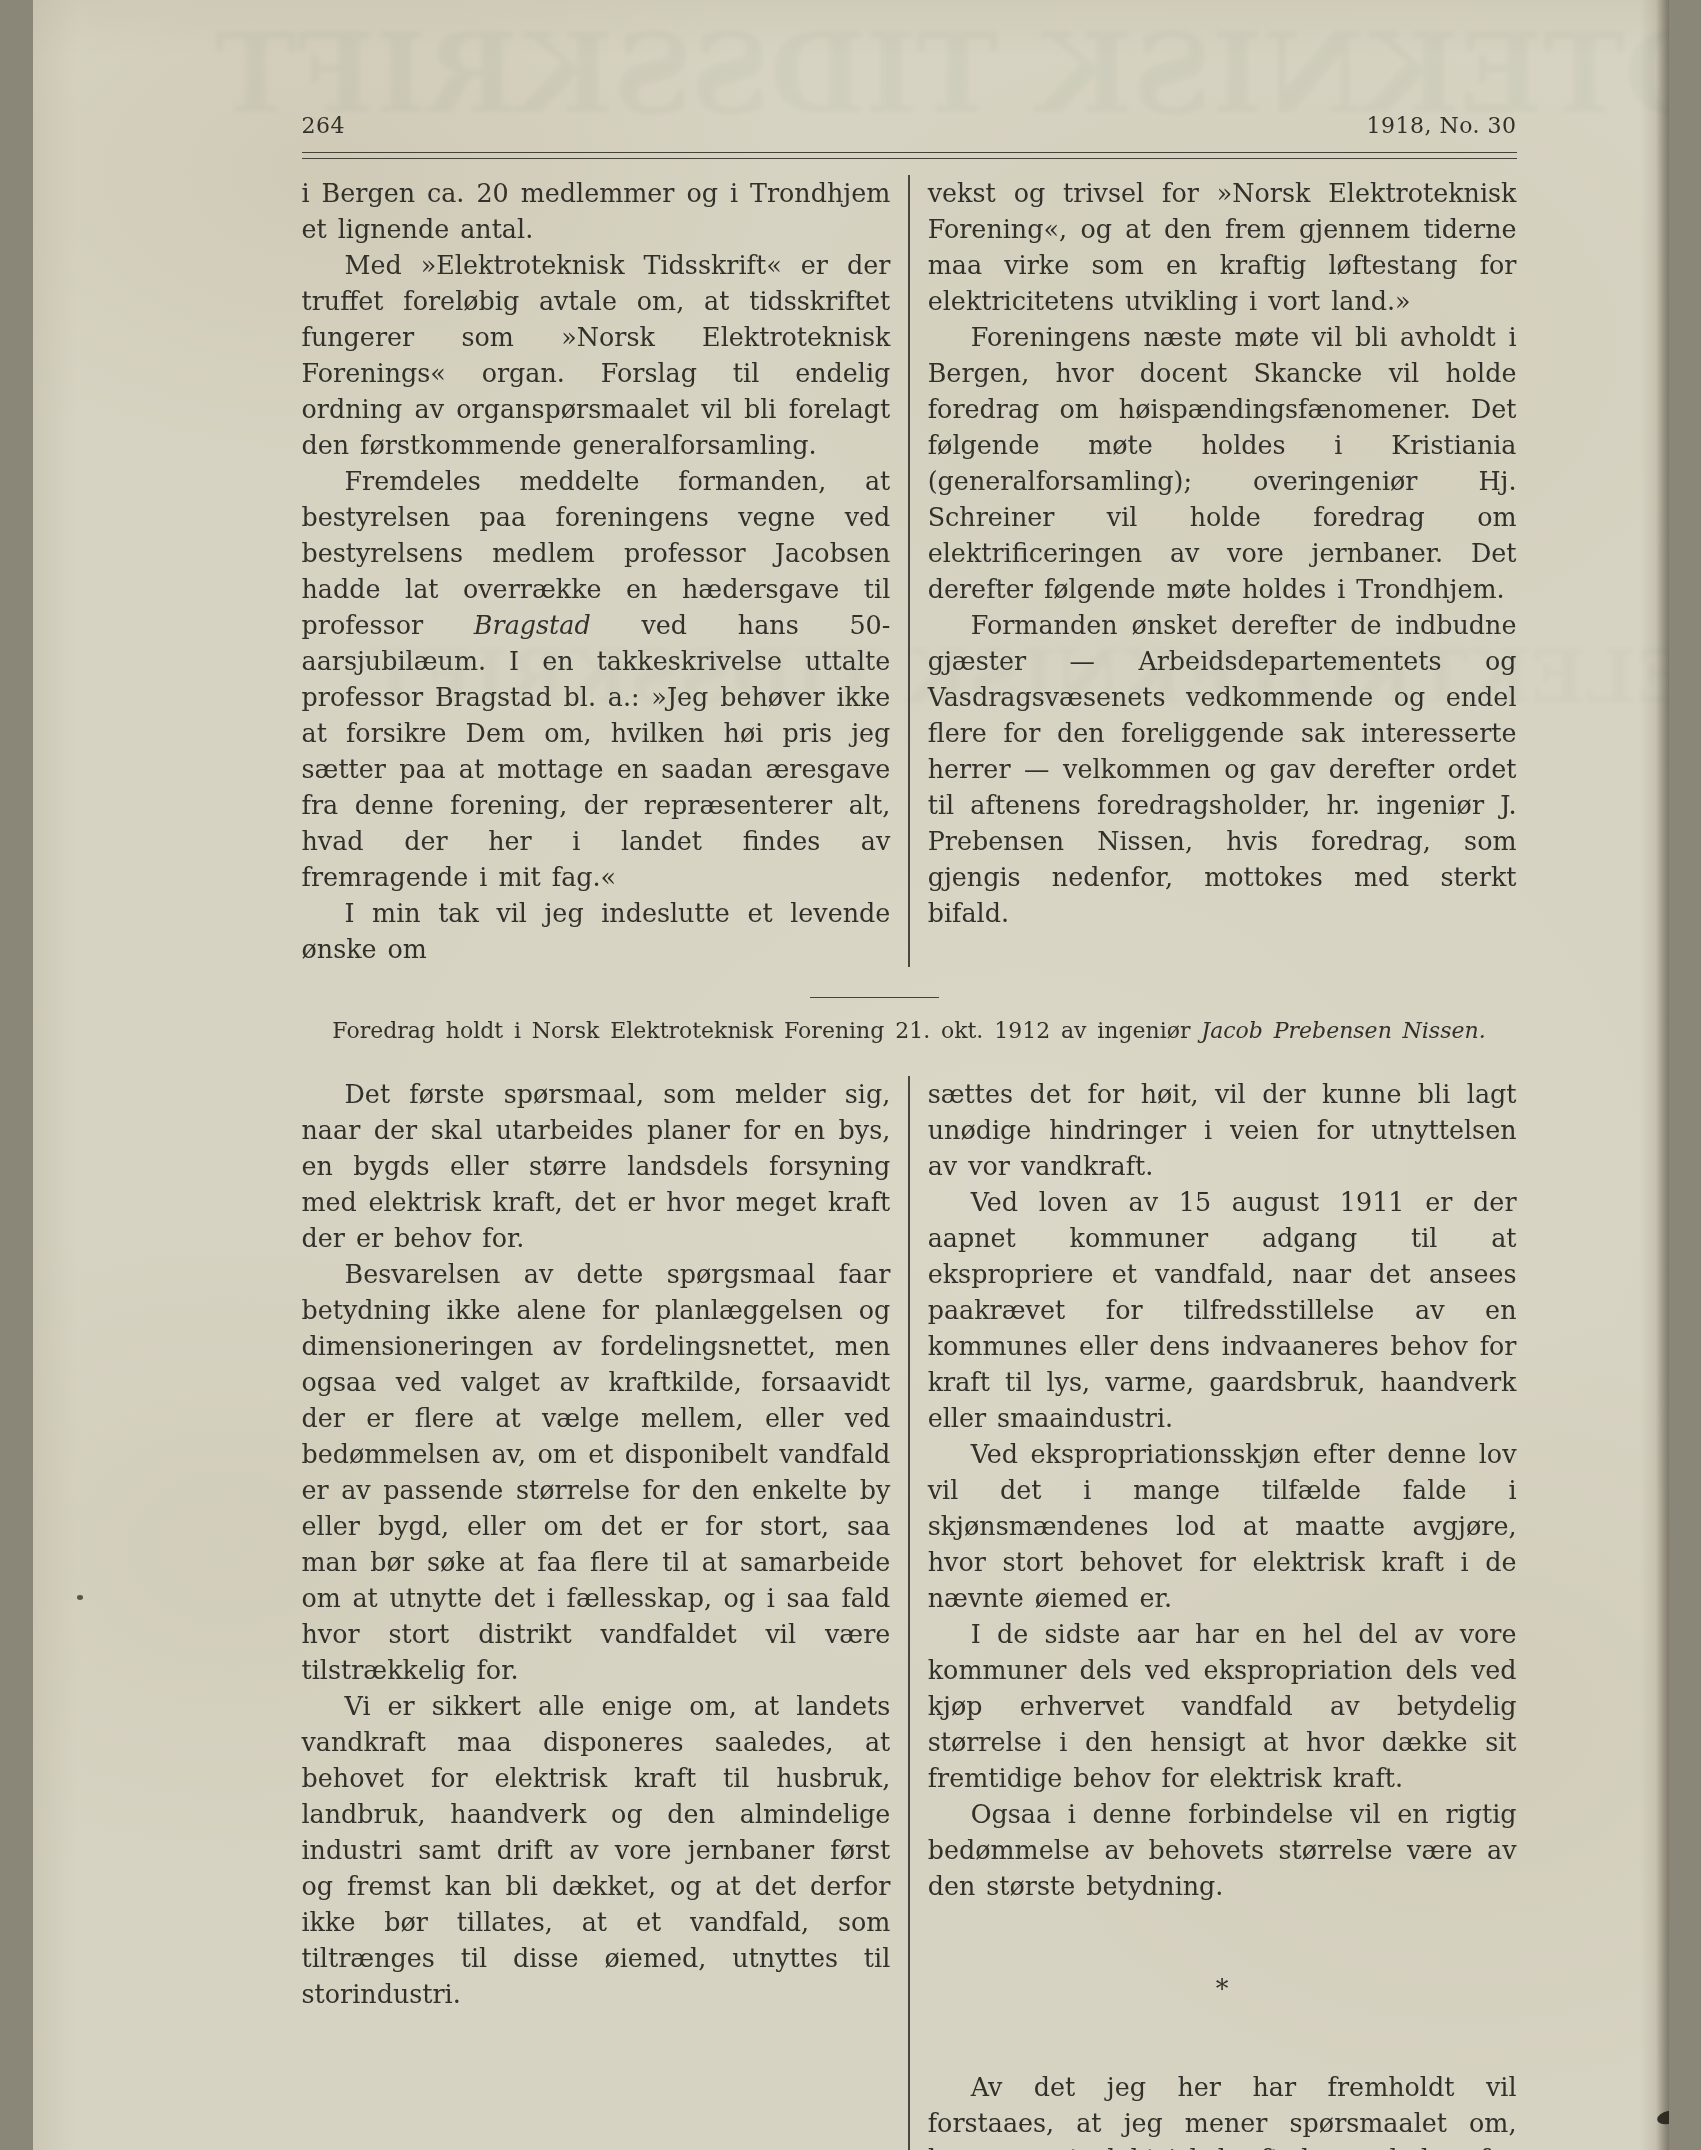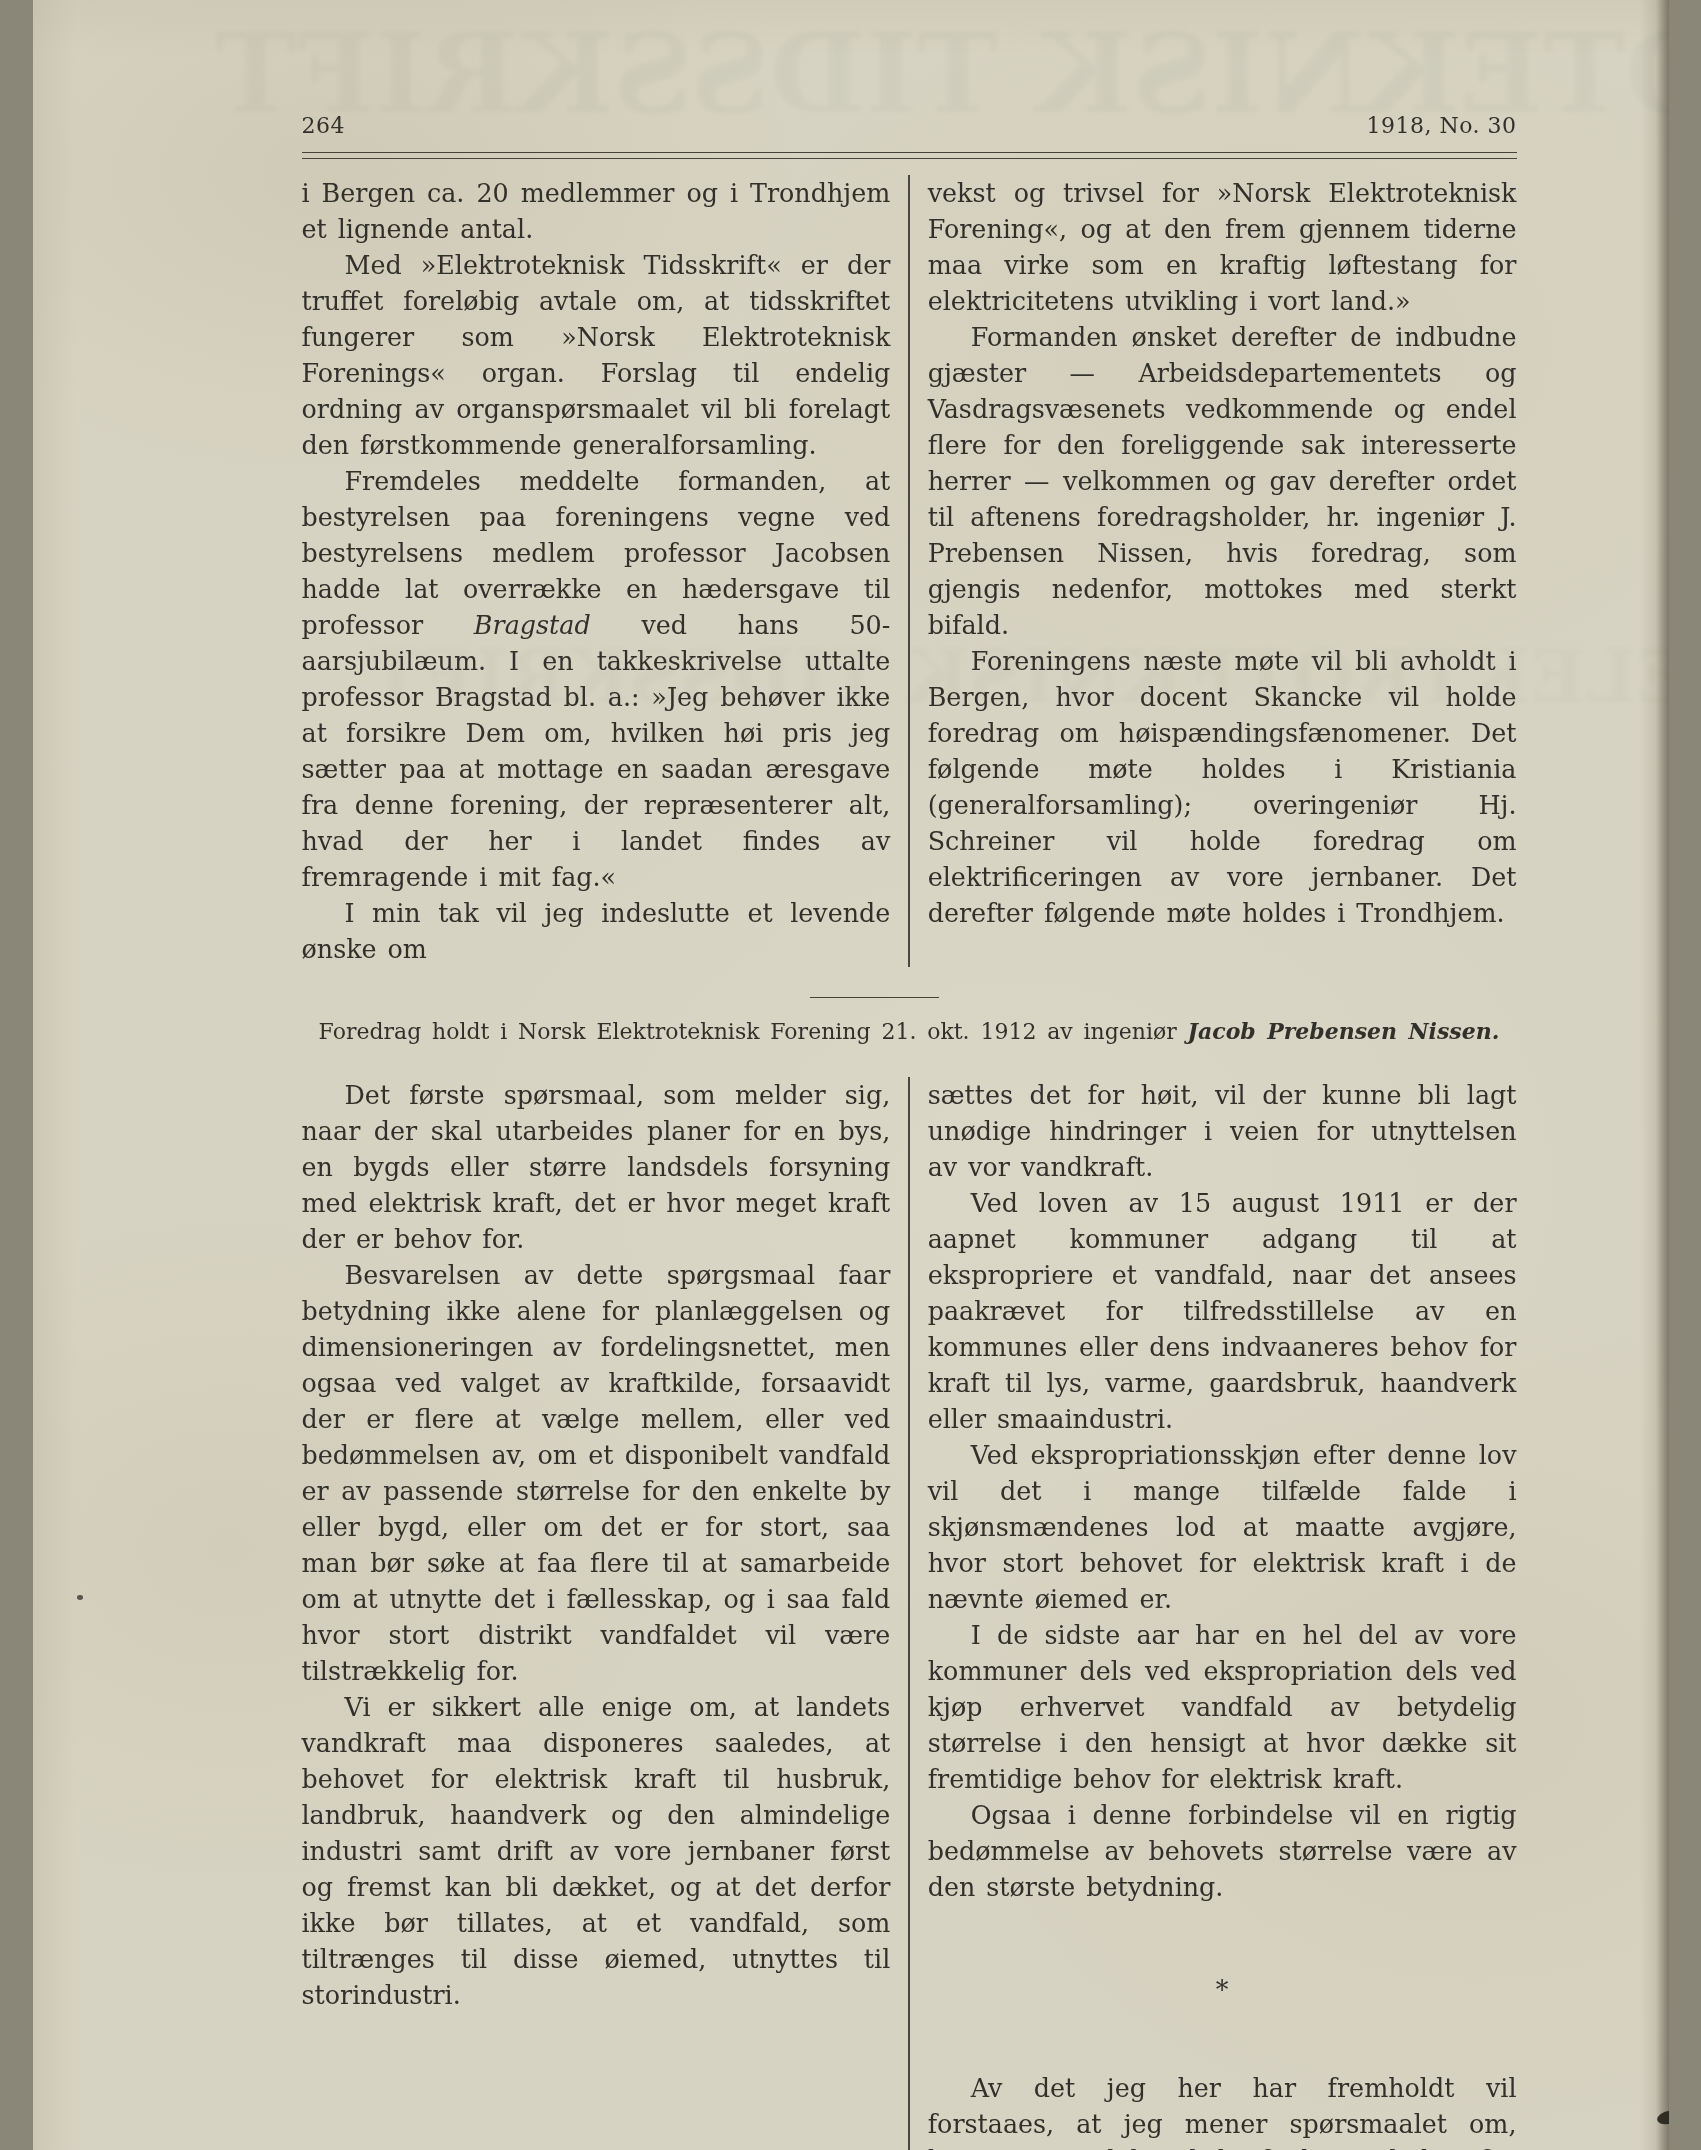--- a/index.html
+++ b/index.html
@@ -73,21 +73,21 @@
     font-size:41px;font-weight:700;
     letter-spacing:1.4px;
     word-spacing:6.7px;
   }
   .article-subtitle{
     margin:20px 0 0 0;
     text-align:center;
     font-size:22px;
     word-spacing:3.8px;
   }
-  .article-subtitle .name{font-style:italic;font-weight:700;margin-top:16px;}
+  .article-subtitle .name{font-style:italic;font-weight:400;margin-top:16px;}
   .article-columns{margin-top:33px;}
   
   .ghost{
     position:absolute;
     font-weight:700;
     color:#55705f;
     transform:scaleX(-1);
     filter:blur(1.9px);
     opacity:0.05;
     white-space:nowrap;
@@ -129,22 +129,22 @@
     <div class="columns">
       <div class="col">
           <p class="para"><span>i Bergen ca. 20 medlemmer og i Trondhjem et lignende antal.</span></p>
           <p class="para indent"><span>Med »Elektroteknisk Tidsskrift« er der truffet foreløbig avtale om, at tidsskriftet fungerer som »Norsk Elektroteknisk Forenings« organ.  Forslag til endelig ordning av organspørsmaalet vil bli forelagt den førstkommende generalforsamling.</span></p>
           <p class="para indent"><span>Fremdeles meddelte formanden, at bestyrelsen paa foreningens vegne ved bestyrelsens medlem professor Jacobsen hadde lat overrække en hædersgave til professor </span><span class="em">Bragstad</span><span> ved hans 50-aarsjubilæum.  I en takkeskrivelse uttalte professor Bragstad bl. a.: »Jeg behøver ikke at forsikre Dem om, hvilken høi pris jeg sætter paa at mottage en saadan æresgave fra denne forening, der repræsenterer alt, hvad der her i landet findes av fremragende i mit fag.«</span></p>
           <p class="para indent"><span>I min tak vil jeg indeslutte et levende ønske om</span></p>
         </div>
       <div class="col-divider"></div>
       <div class="col">
           <p class="para"><span>vekst og trivsel for »Norsk Elektroteknisk Forening«, og at den frem gjennem tiderne maa virke som en kraftig løftestang for elektricitetens utvikling i vort land.»</span></p>
+          <p class="para indent"><span>Foreningens næste møte vil bli avholdt i Bergen, hvor docent Skancke vil holde foredrag om høispændingsfænomener.  Det følgende møte holdes i Kristiania (generalforsamling); overingeniør Hj. Schreiner vil holde foredrag om elektrificeringen av vore jernbaner.  Det derefter følgende møte holdes i Trondhjem.</span></p>
           <p class="para indent"><span>Formanden ønsket derefter de indbudne gjæster — Arbeidsdepartementets og Vasdragsvæsenets vedkommende og endel flere for den foreliggende sak interesserte herrer — velkommen og gav derefter ordet til aftenens foredragsholder, hr. ingeniør J. Prebensen Nissen, hvis foredrag, som gjengis nedenfor, mottokes med sterkt bifald.</span></p>
-          <p class="para indent"><span>Foreningens næste møte vil bli avholdt i Bergen, hvor docent Skancke vil holde foredrag om høispændingsfænomener.  Det følgende møte holdes i Kristiania (generalforsamling); overingeniør Hj. Schreiner vil holde foredrag om elektrificeringen av vore jernbaner.  Det derefter følgende møte holdes i Trondhjem.</span></p>
         </div>
     </div>
 
     <div class="section-sep"></div>
 
     <p class="article-subtitle"><span>Foredrag holdt i Norsk Elektroteknisk Forening 21. okt. 1912 av ingeniør </span><span class="name">Jacob Prebensen Nissen.</span></p>
 
     <div class="columns article-columns">
       <div class="col">
           <p class="para indent"><span>Det første spørsmaal, som melder sig, naar der skal utarbeides planer for en bys, en bygds eller større landsdels forsyning med elektrisk kraft, det er hvor meget kraft der er behov for.</span></p>

